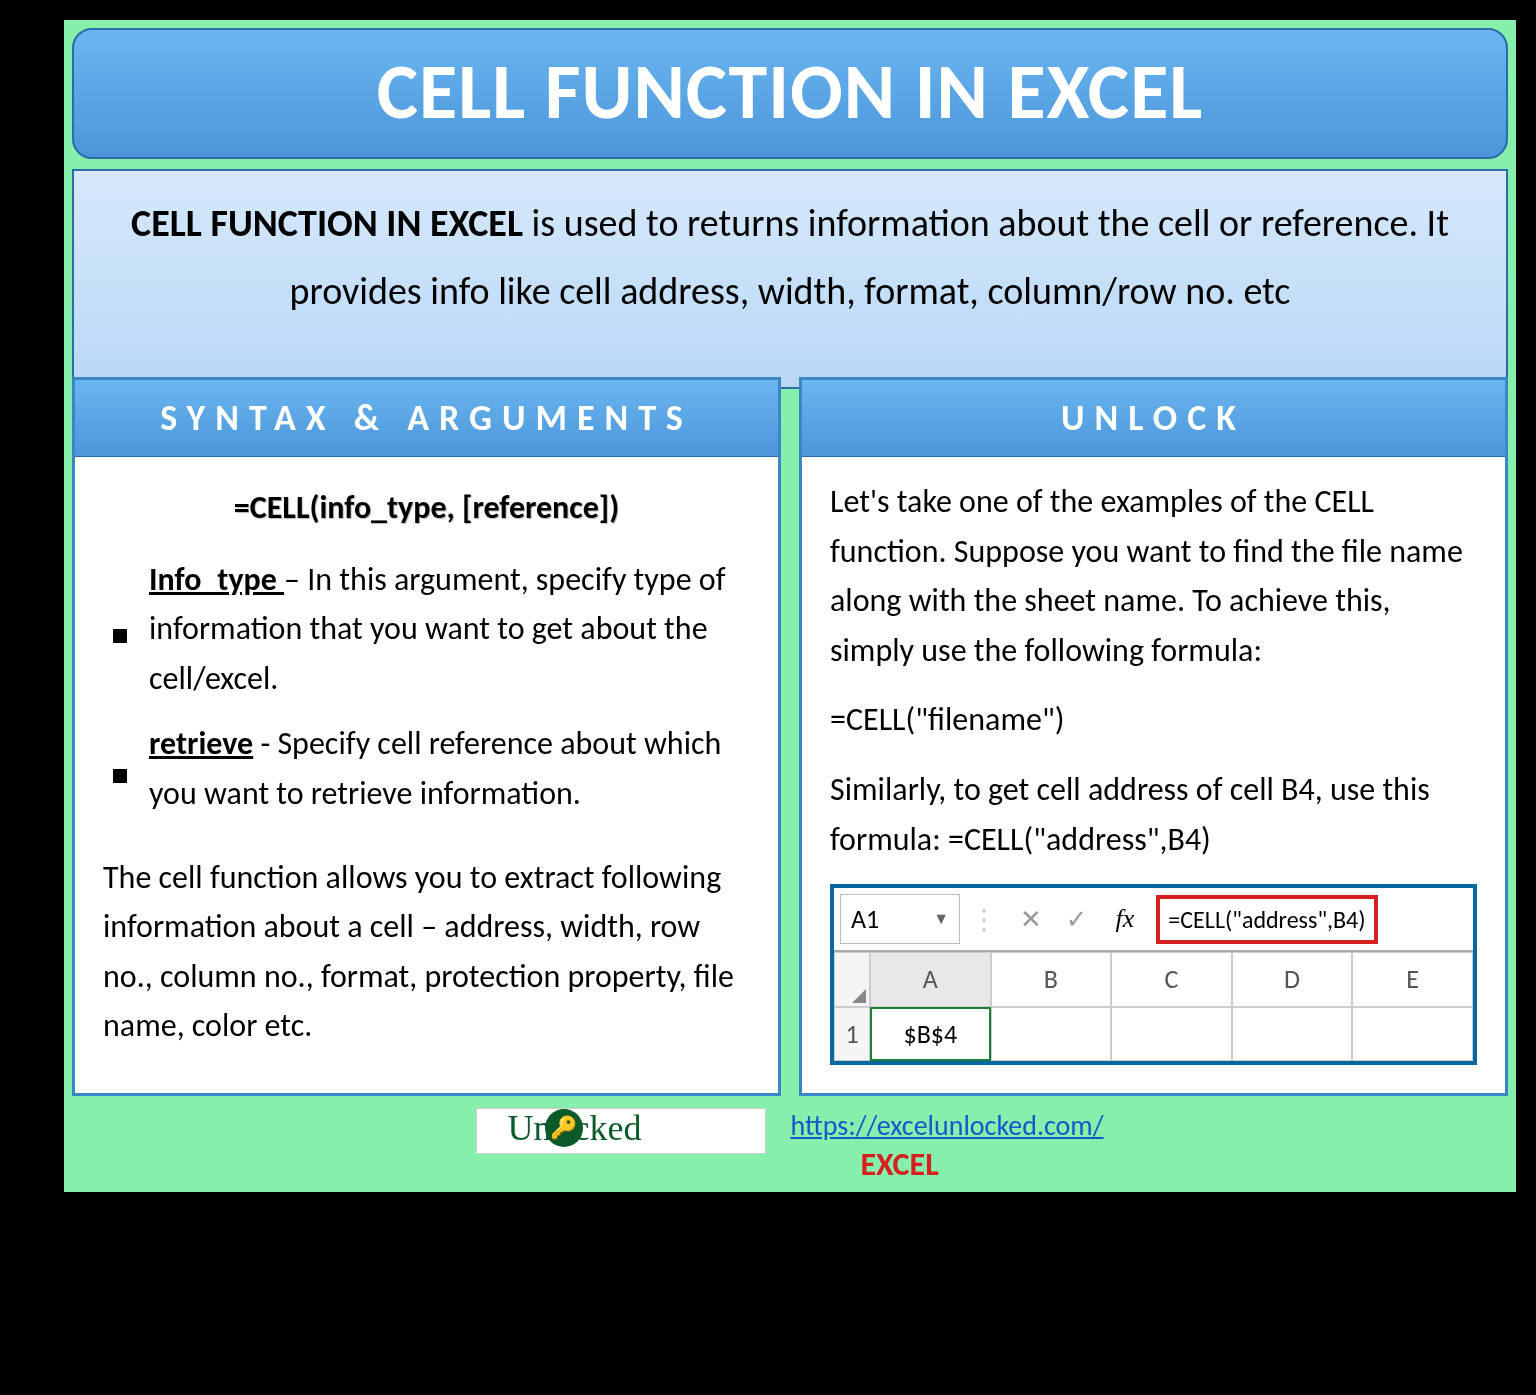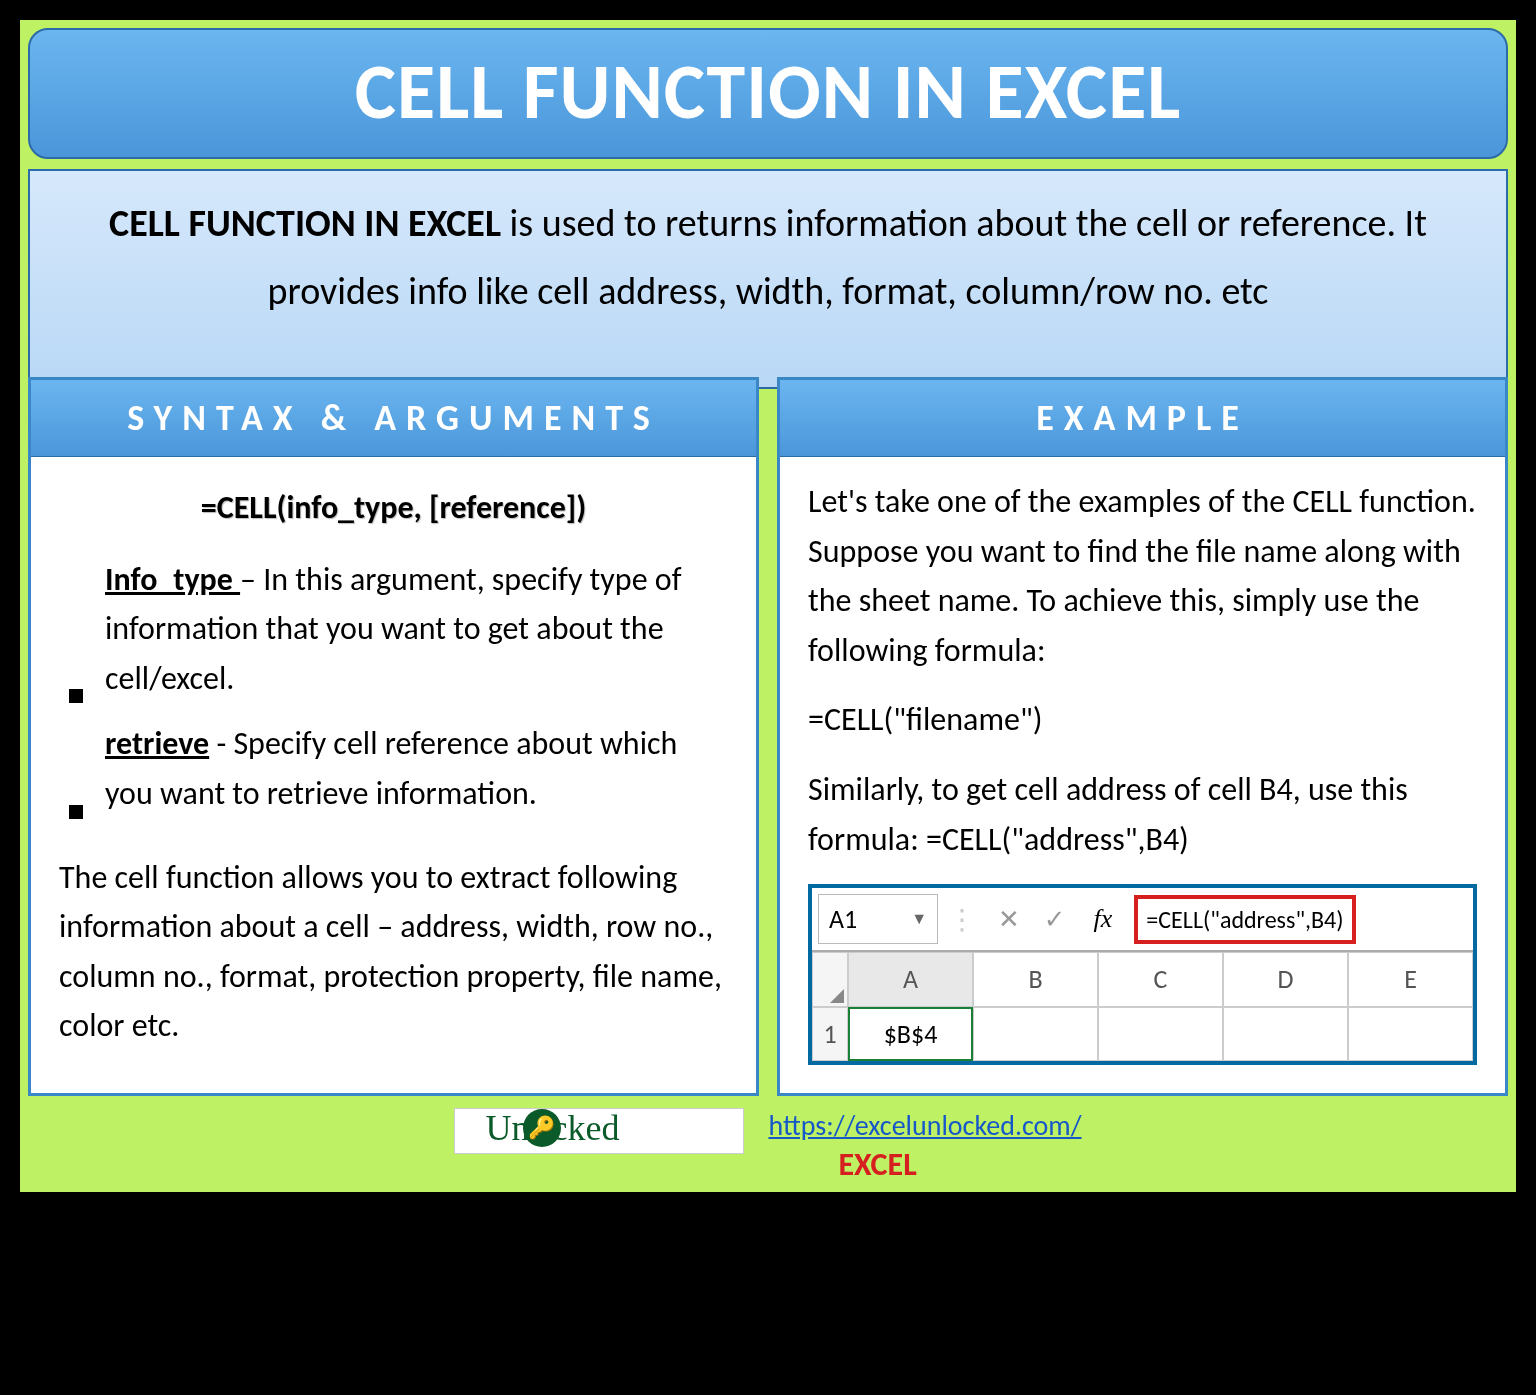--- a/index.html
+++ b/index.html
@@ -7,22 +7,23 @@
     margin: 0;
     padding: 20px;
     font-family: Calibri, Arial, sans-serif;
     background: #000;
     width: 1536px;
     display: flex;
     justify-content: center;
   }
   .page {
     width: 1496px;
-    background: #bef264;
+    background: #86efac;
     padding: 8px;
+    margin-left: 44px;
   }
   .title-bar {
     background: linear-gradient(#6bb6f0, #4a96d9);
     border: 2px solid #2d6aa8;
     border-radius: 20px;
     color: #fff;
     font-weight: 800;
     font-size: 78px;
     text-align: center;
     padding: 14px 10px 18px;
@@ -70,21 +71,21 @@
   }
   .formula {
     font-weight: 800;
     text-align: center;
     margin: 6px 0 22px;
     text-shadow: 1px 1px 1px #bbb;
   }
   .arg-list { padding-left: 10px; }
   .arg-item {
     display: flex;
-    align-items: flex-end;
+    align-items: center;
     margin-bottom: 16px;
   }
   .bullet {
     width: 14px; height: 14px; background: #000;
     margin: 14px 22px 0 0;
     flex-shrink: 0;
   }
   .arg-name { font-weight: 800; text-decoration: underline; }
   .para { margin-top: 34px; }
   .ex-p { margin: 0 0 20px 0; }
@@ -229,21 +230,21 @@
             <div>
               <span class="arg-name">retrieve</span><span> - </span><span>Specify cell reference about which you want to retrieve information.</span>
             </div>
           </div>
         </div>
         <div class="para">The cell function allows you to extract following information about a cell – address, width, row no., column no., format, protection property, file name, color etc.</div>
       </div>
     </div>
 
     <div class="col">
-      <div class="col-head">EXAMPLE</div>
+      <div class="col-head">UNLOCK</div>
       <div class="col-body">
         <div class="ex-p">Let's take one of the examples of the CELL function. Suppose you want to find the file name along with the sheet name. To achieve this, simply use the following formula:</div>
         <div class="ex-p">=CELL("filename")</div>
         <div class="ex-p">Similarly, to get cell address of cell B4, use this formula: =CELL("address",B4)</div>
 
         <div class="excel-shot">
           <div class="es-top">
             <div class="es-namebox">
               <span>A1</span>
               <span class="es-dd">▼</span>

